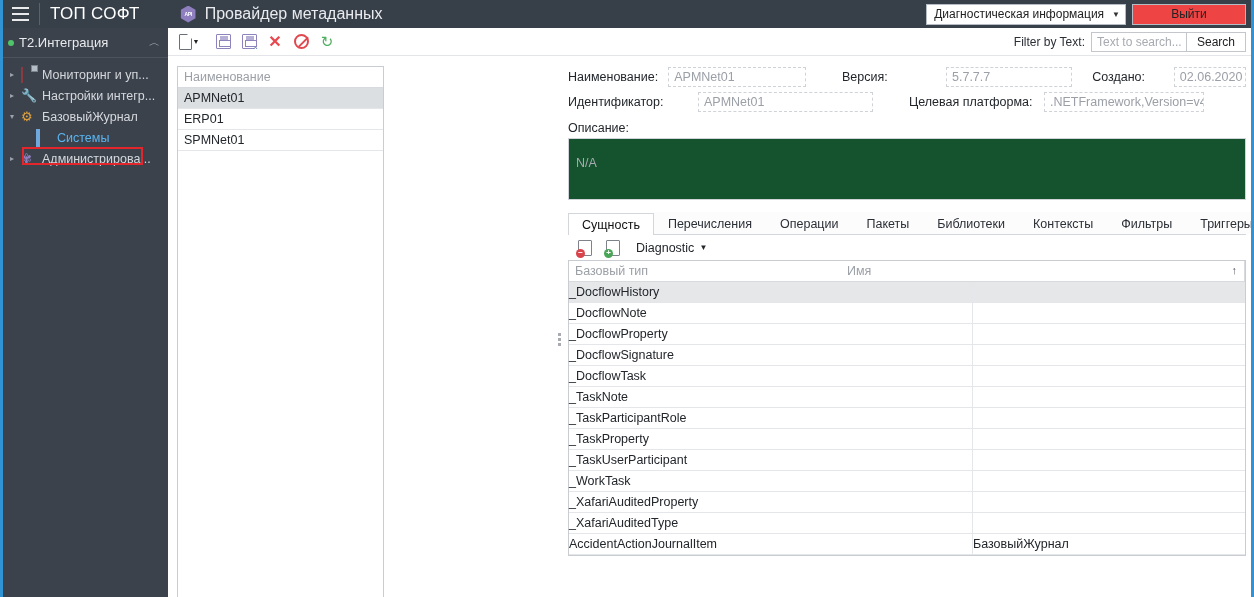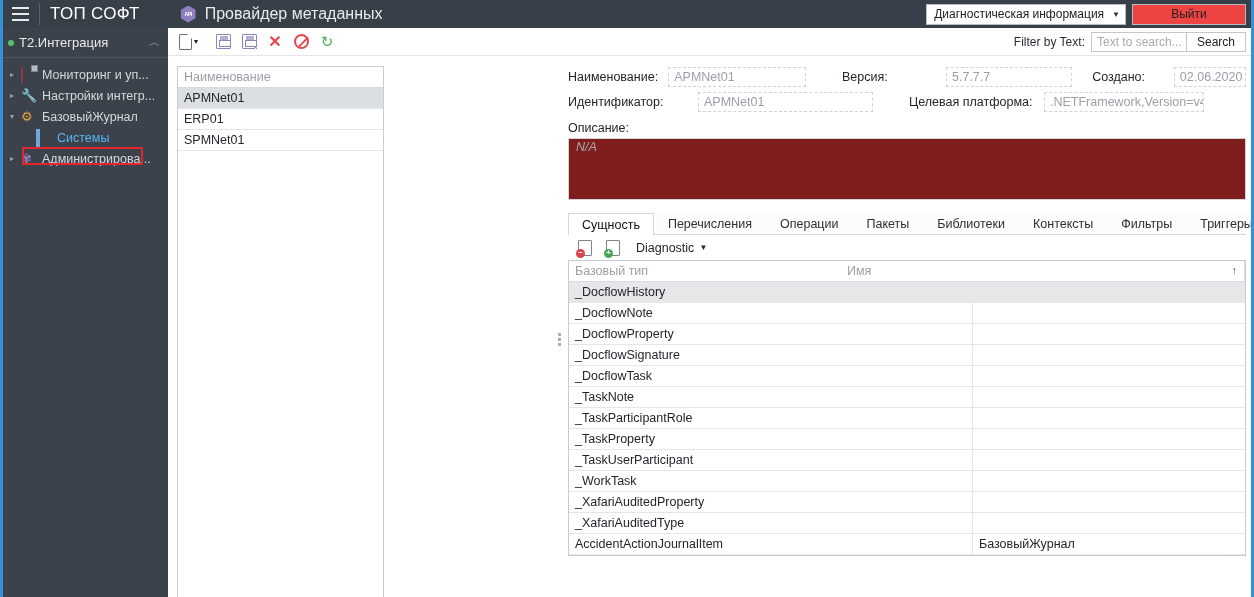--- a/index.html
+++ b/index.html
@@ -155,22 +155,22 @@
   .detail { position:absolute; left:400px; top:38px; right:8px; bottom:10px; }
   .frow { display:flex; align-items:center; height:22px; margin-bottom:3px; }
   .flabel { font-size:12.5px; color:#22262b; }
   .finput {
     border:1px dashed #cfd2d7; background:#fff; height:20px; font-size:12.5px;
     color:#9b9fa6; padding:0 5px; display:flex; align-items:center;
     font-family:"Liberation Sans", sans-serif; overflow:hidden; white-space:nowrap;
   }
   .desc-label { font-size:12.5px; color:#22262b; margin:8px 0 3px 0;}
   .desc-box {
-    border:1px solid #d0d3d8; height:62px; padding:1px 7px;
-    font-size:12.5px; color:#a7aab0; background:#7f1d1d;font-style:italic;
+    border:1px solid #d0d3d8; height:62px; padding:17px 7px;
+    font-size:12.5px; color:#a7aab0; background:#14532d;
   }
 
   
   .tabs {
     margin-top:13px; display:flex; align-items:flex-end; height:22px;
     border-bottom:1px solid #d3d6da;
   }
   .tab {
     height:22px; padding:0 13px; display:flex; align-items:center;
     font-size:12.5px; color:#2b2f36; cursor:pointer;
@@ -196,21 +196,21 @@
   .gh {
     font-size:12.5px; color:#9b9fa6; display:flex; align-items:center;
     padding-left:6px; position:relative; cursor:pointer;
   }
   .gh.c1 { width:404px; border-right:1px solid #d7dade;}
   .gh.c2 { flex:1; }
   .sort-arrow { position:absolute; right:7px; top:3px; font-size:11px; color:#55595f;}
   .grid-body { }
   .grow { display:flex; height:21px; border-bottom:1px solid #e4e6e9; cursor:pointer;}
   .grow.sel { background:#e5e7e9; }
-  .gc { font-size:12.5px; color:#22262b; display:flex; align-items:center; padding-left:6px;}
+  .gc { font-size:12.5px; color:#22262b; display:flex; align-items:center; }
   .gc.c1 { width:404px; border-right:1px solid #e4e6e9;}
   .gc.c2 { flex:1; }
 </style>
 </head>
 <body>
 
 <div class="app">
 
   <div class="blue-edge-left"></div>
   <div class="blue-edge-right"></div>

